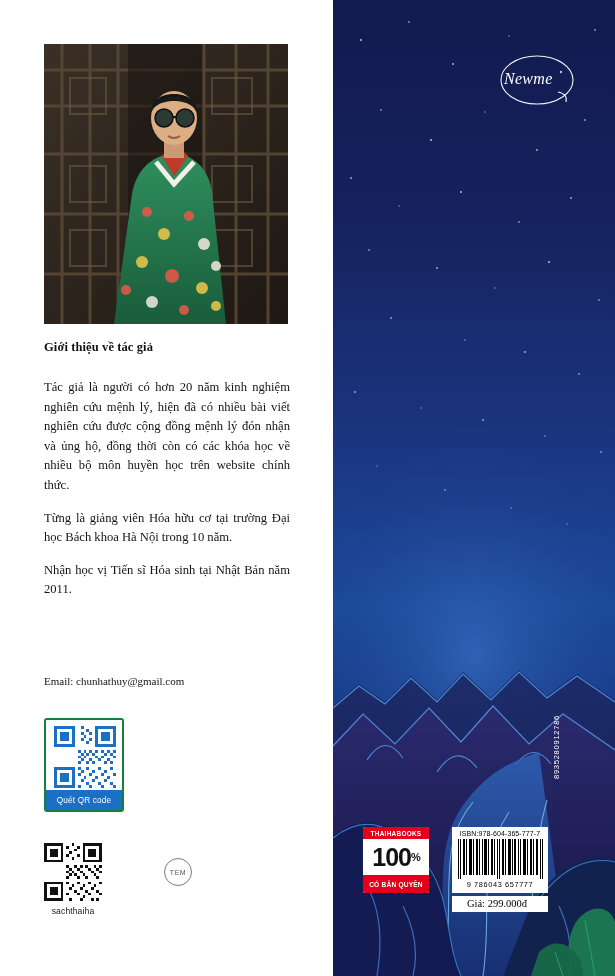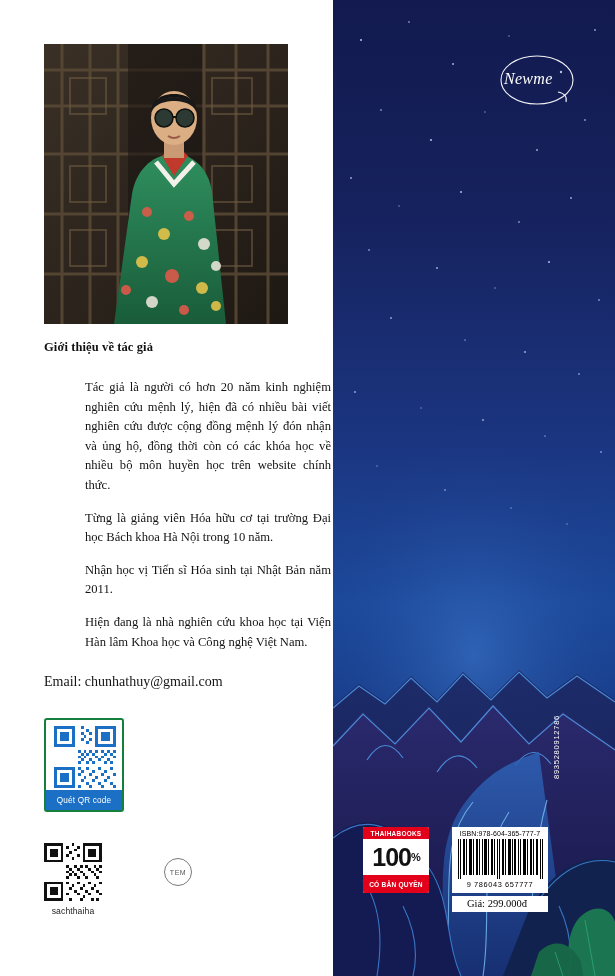--- a/index.html
+++ b/index.html
@@ -59,31 +59,30 @@
   .author-body {
     position: absolute;
     left: 44px;
     top: 378px;
     width: 246px;
     font-family: "Liberation Serif", serif;
     font-size: 12.6px;
     line-height: 19.6px;
     color: #141414;
     text-align: justify;
-    margin-left: 41px;
   }
   .author-body p { margin: 0 0 13px 0; }
 
   .contact-block {
     position: absolute;
     left: 44px;
     top: 672px;
     width: 260px;
     font-family: "Liberation Serif", serif;
-    font-size: 14px;
+    font-size: 11px;
     line-height: 19.6px;
     color: #141414;
   }
   .contact-block div { white-space: nowrap; }
 
   
   .qr-card {
     position: absolute;
     left: 44px;
     top: 718px;
@@ -374,21 +373,20 @@
         <rect x="0" y="0" width="244" height="280" fill="none"></rect>
       </svg>
     </div>
 
     <div class="author-heading">Giới thiệu về tác giả</div>
 
     <div class="author-body">
       <p>Tác giả là người có hơn 20 năm kinh nghiệm nghiên cứu mệnh lý, hiện đã có nhiều bài viết nghiên cứu được cộng đồng mệnh lý đón nhận và ủng hộ, đồng thời còn có các khóa học về nhiều bộ môn huyền học trên website chính thức.</p>
       <p>Từng là giảng viên Hóa hữu cơ tại trường Đại học Bách khoa Hà Nội trong 10 năm.</p>
       <p>Nhận học vị Tiến sĩ Hóa sinh tại Nhật Bản năm 2011.</p>
-      <p>Hiện đang là nhà nghiên cứu khoa học tại Viện Hàn lâm Khoa học và Công nghệ Việt Nam.</p>
     </div>
 
     <div class="contact-block">
       <div>Email: chunhathuy@gmail.com</div>
     </div>
 
     <div class="qr-card">
       <svg class="qr-img" viewBox="0 0 21 21" xmlns="http://www.w3.org/2000/svg" shape-rendering="crispEdges" aria-hidden="true">
         <rect width="21" height="21" fill="#ffffff"></rect>
         <g fill="#1b6fc4">

